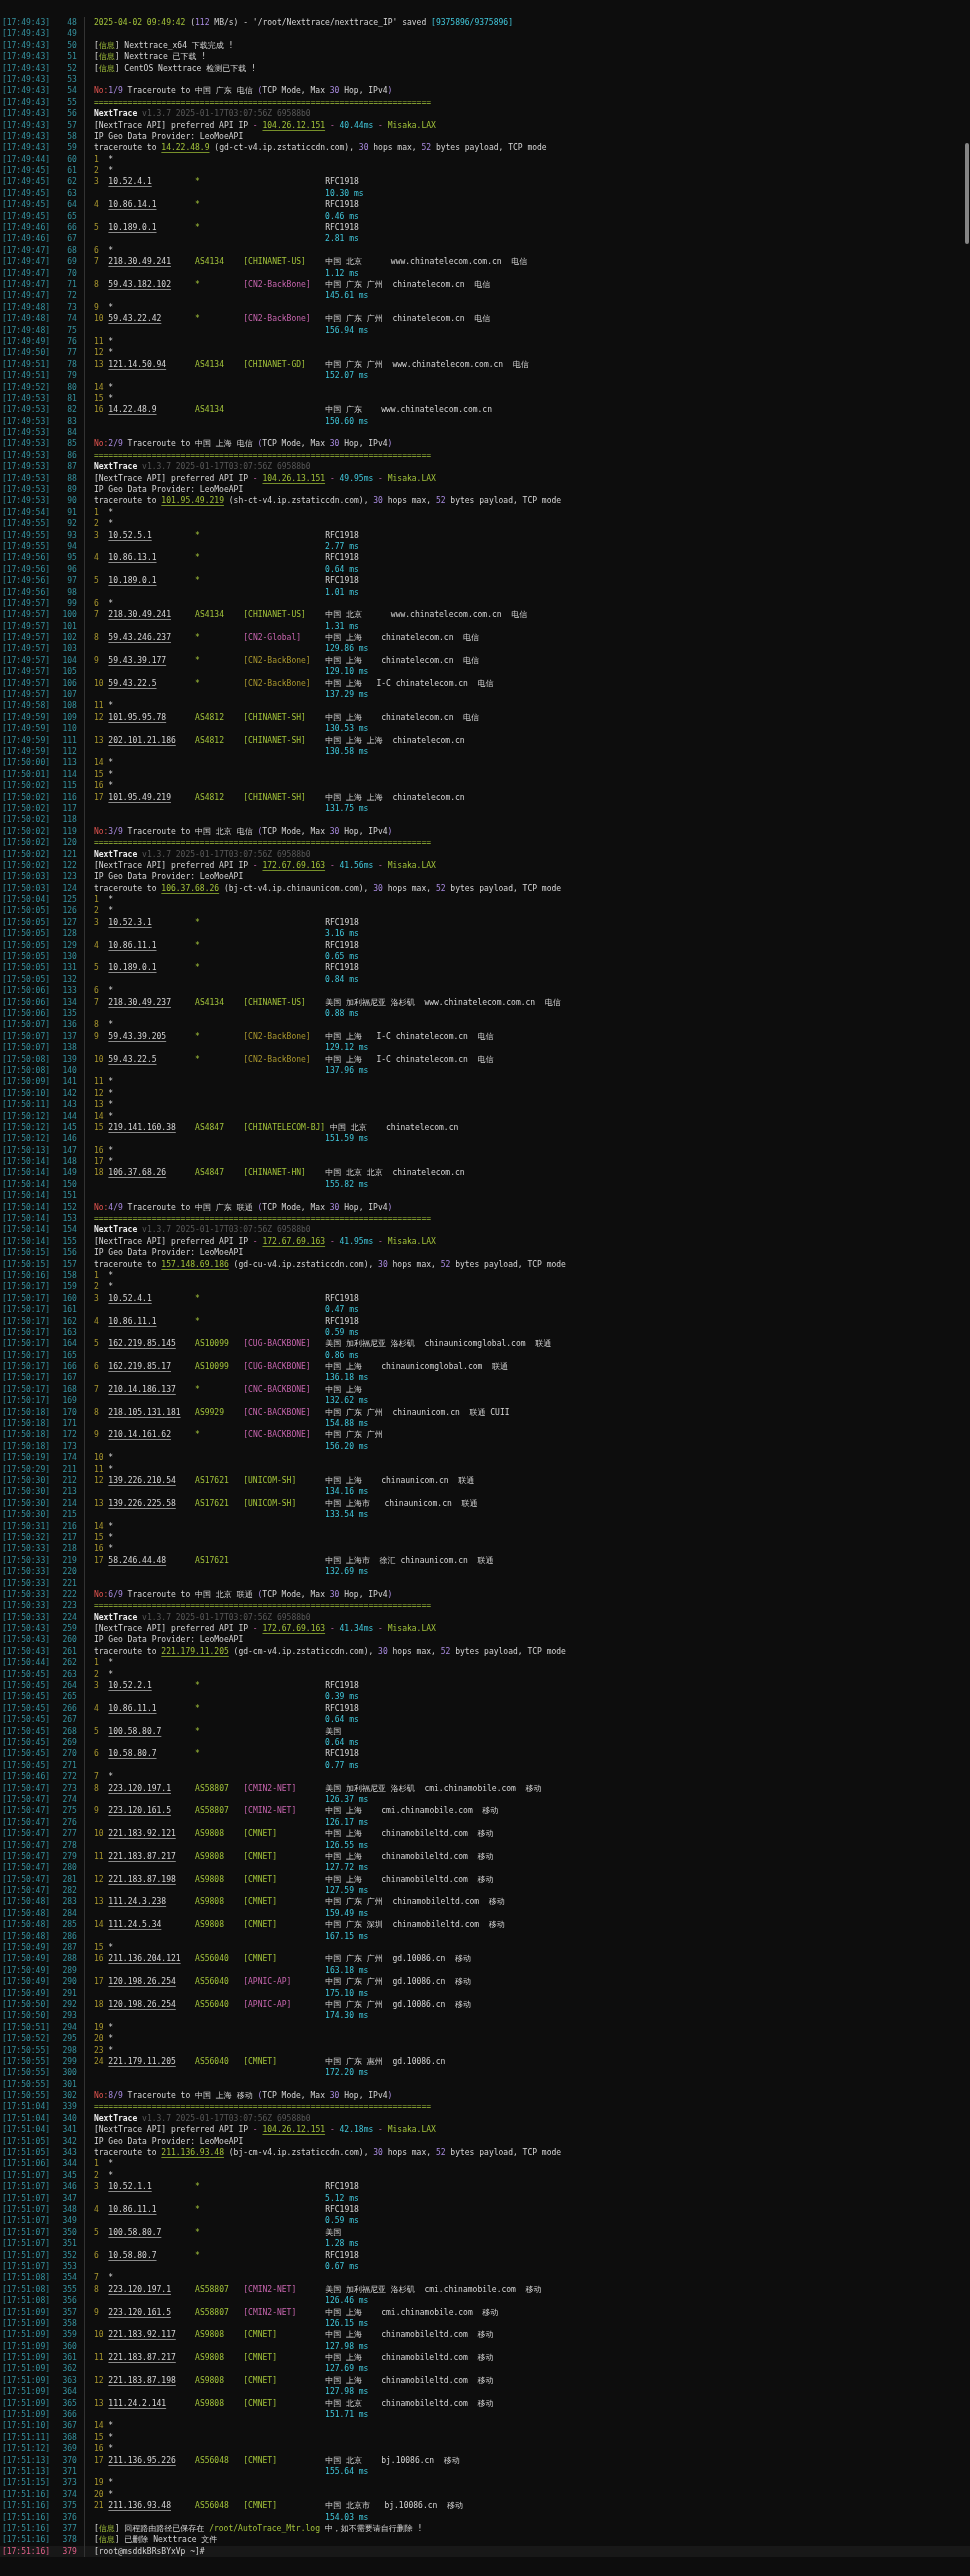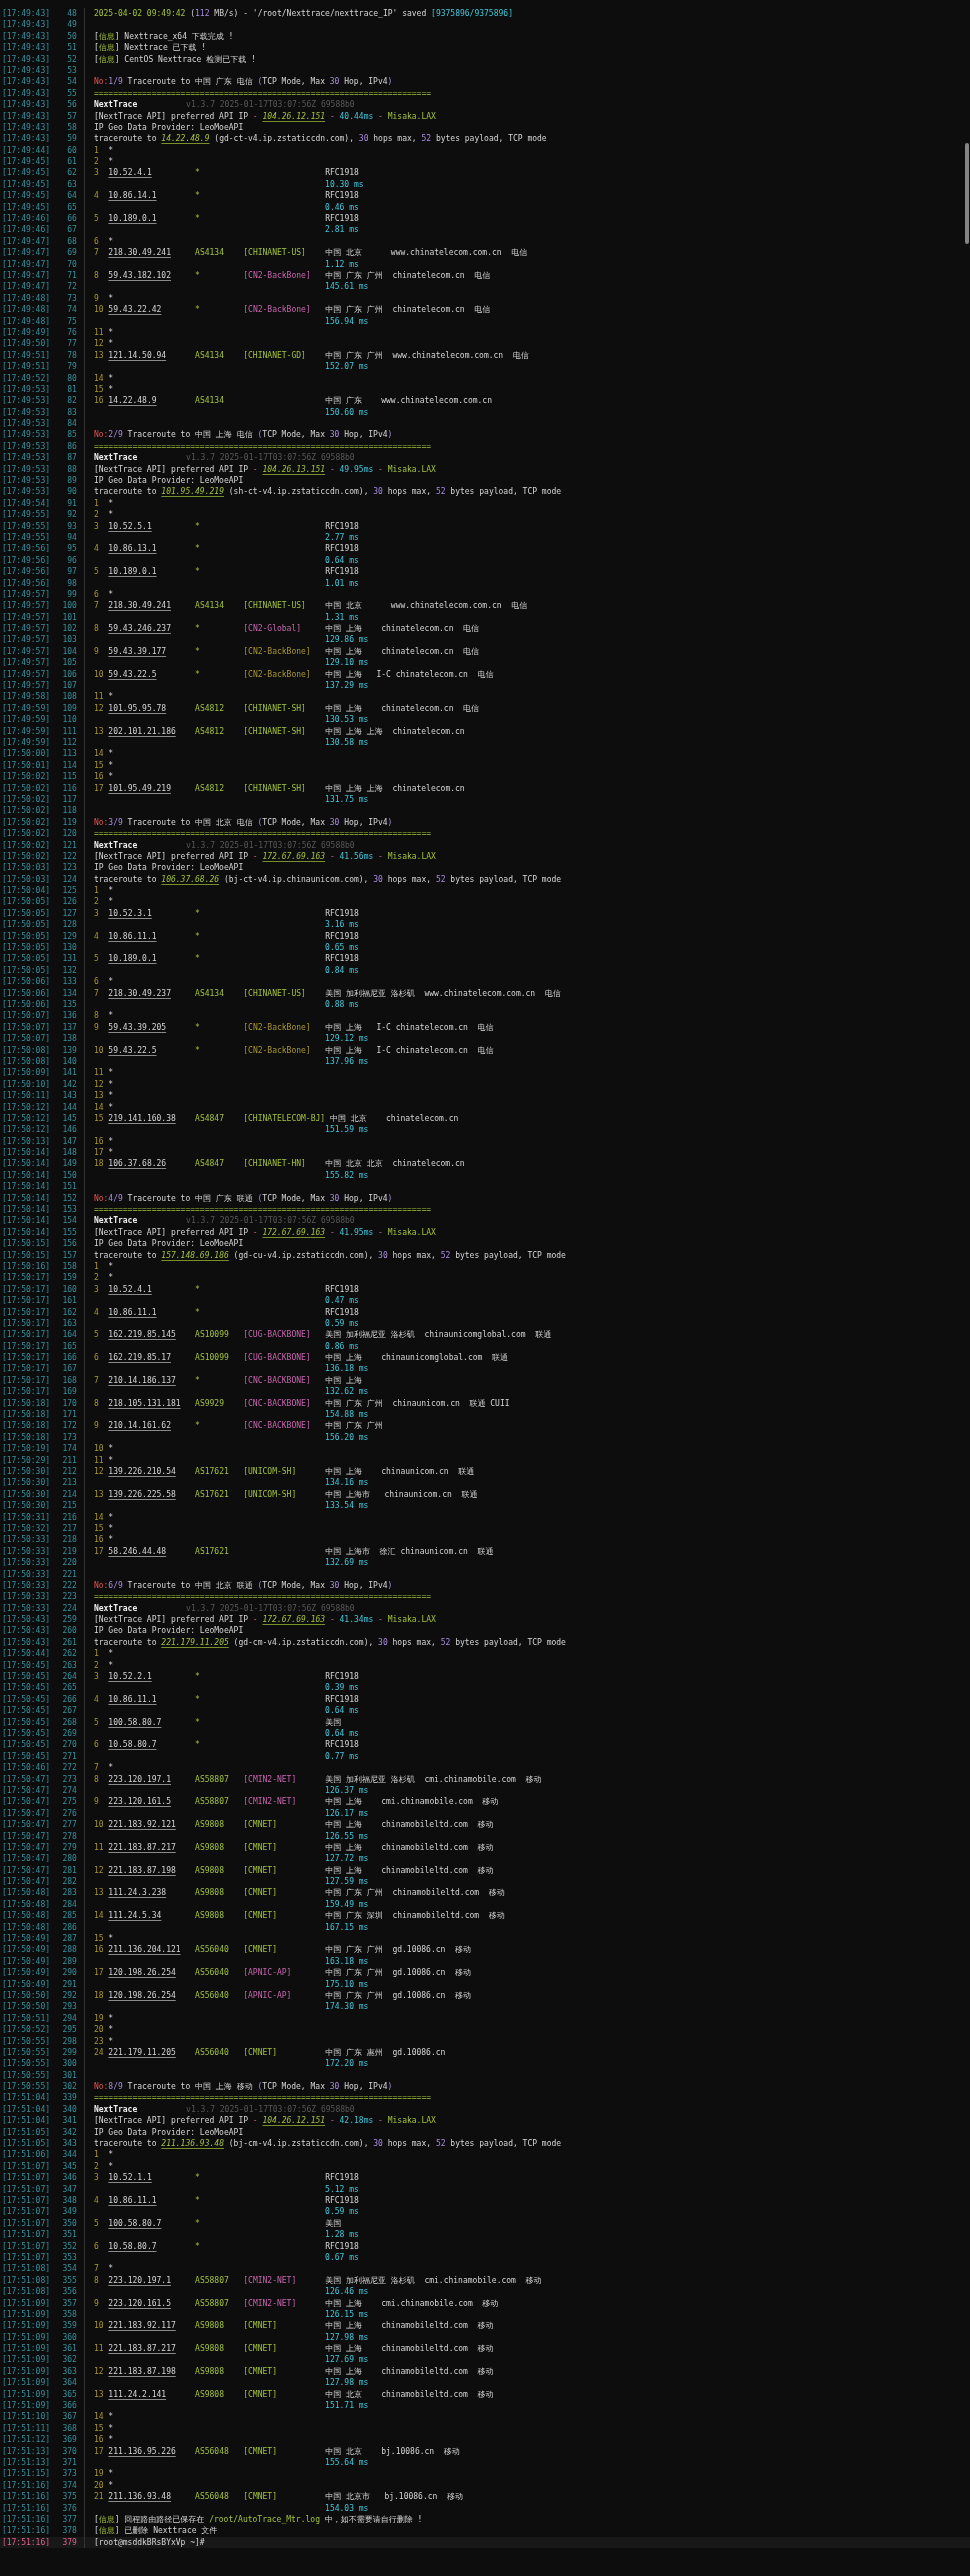--- a/index.html
+++ b/index.html
@@ -1,29 +1,29 @@
 <!DOCTYPE html>
 <html style="--k-ts: #35919e; --k-w: #d6d6d6; --k-b: #f0f0f0; --k-dim: #585858; --k-g: #a2c23a; --k-c: #41c7db; --k-v: #a98be0; --k-r: #e0534f; --k-m: #c765ae; --k-y: #a8962e; --k-pk: #e0608a;font-size:10px"><head>
 <meta charset="utf-8">
 <style>
   html,body{margin:0;padding:0;background:#0d0d0d;}
   body{width:970px;height:2576px;overflow:hidden;
        font-family:"DejaVu Sans Mono","DejaVu Sans",monospace;
        font-size:8px;}
   .term{position:relative;width:970px;height:2576px;overflow:hidden;}
-  #log{padding-top:8px;}
+  #log{padding-top:17px;}
   .row{display:flex;height:11.4px;line-height:11.4px;white-space:pre;}
   .row.active{background:#181818;}
   .ts{flex:none;width:48px;padding-left:1.9px;color:var(--k-ts);overflow:hidden;}
   .ln{flex:none;width:27px;text-align:right;color:var(--k-ts);}
   .ct{flex:1 0 auto;margin-left:7px;border-left:0.6px solid #333;padding-left:9px;overflow:hidden;}
   .active .ts,.active .ln{color:var(--k-pk);}
   .k-w{color:var(--k-w);} .k-b{color:var(--k-b);font-weight:bold;}
-  .k-dim{color:var(--k-dim);margin-left:44px;} .k-g{color:var(--k-g);}
-  .k-gu{color:var(--k-g);text-decoration:underline;text-underline-offset:1.9px;text-decoration-color:#77902a;font-style:italic;}
+  .k-dim{color:var(--k-dim);} .k-g{color:var(--k-g);}
+  .k-gu{color:var(--k-g);text-decoration:underline;text-underline-offset:1.9px;text-decoration-color:#77902a;}
   .k-wu{color:var(--k-w);text-decoration:underline;text-underline-offset:1.9px;text-decoration-color:#8a8a8a;}
   .k-c{color:var(--k-c);} .k-v{color:var(--k-v);} .k-r{color:var(--k-r);text-align:center;}
   .k-m{color:var(--k-m);} .k-y{color:var(--k-y);}
   .sb{position:absolute;right:0.6px;top:143px;width:4.4px;height:101px;background:#9b9b9b;border-radius:2.5px;opacity:.85;}
 </style>
 </head>
 <body>
 
 <div class="term">
   <div id="log">

